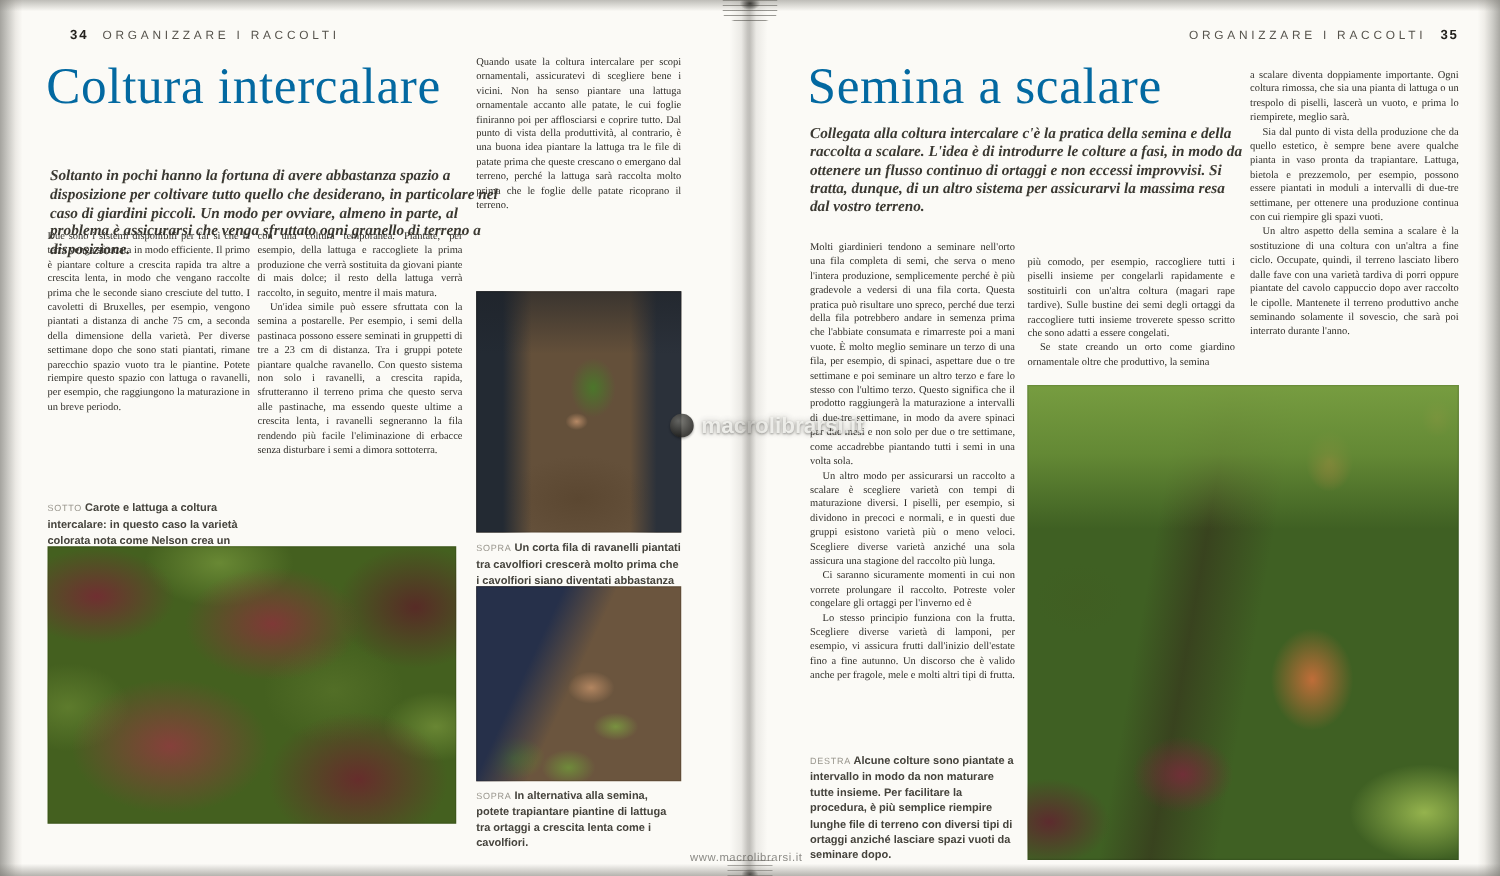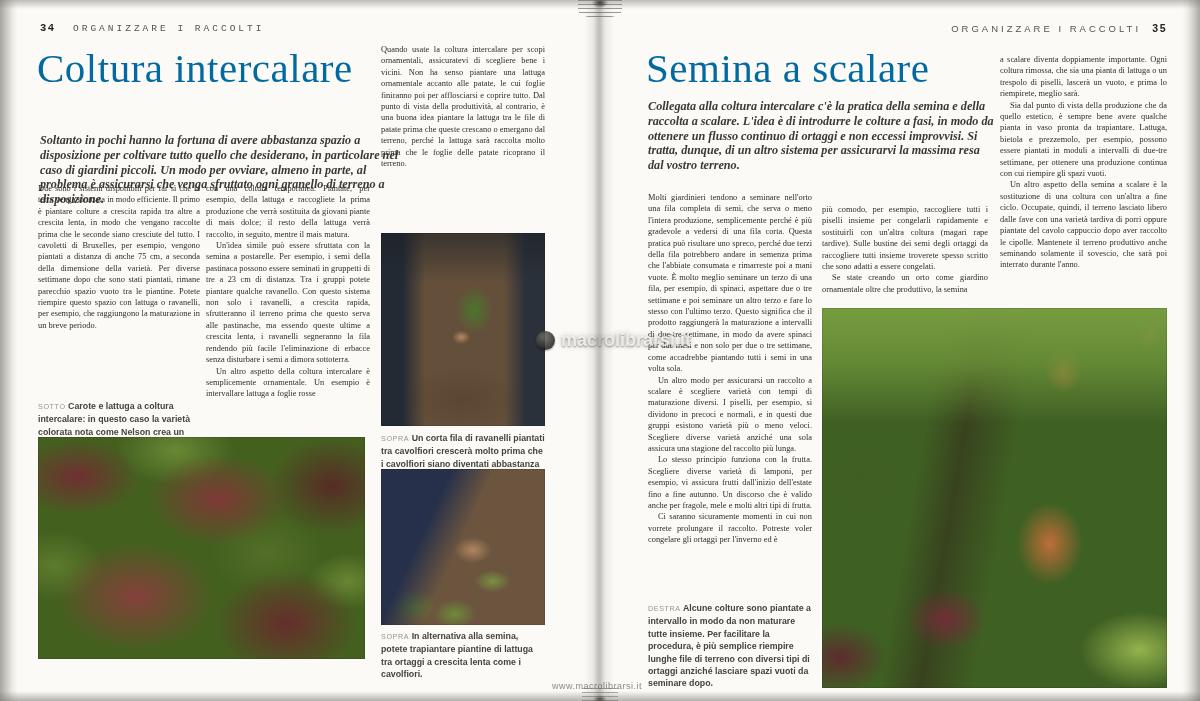--- a/index.html
+++ b/index.html
@@ -91,21 +91,21 @@
   .wm-text{font-family:"Liberation Sans", sans-serif;font-weight:bold;font-size:18px;
     color:rgba(242,242,238,.92);text-shadow:0 1px 2px rgba(40,40,36,.55), 0 0 6px rgba(60,60,56,.35);}
   .wm-url{font-family:"Liberation Sans", sans-serif;font-size:9px;letter-spacing:.5px;color:#8b8a85;}
 </style>
 </head>
 <body>
 
 <div class="scan">
 
   <div>
-    <div class="kicker abs" style="left:40px;top:22px;font-family:Liberation Mono, monospace;">
+    <div class="kicker abs" style="left:56px;top:22px;">
       <b>34</b>&nbsp;
       <span>ORGANIZZARE I RACCOLTI</span>
     </div>
 
     <div class="title abs" style="left:37px;top:44px;">Coltura intercalare</div>
 
     <div class="intro abs" style="left:40px;top:99px;width:368px;margin-top:34px;">Soltanto in pochi hanno la fortuna di avere abbastanza spazio a disposizione per coltivare tutto quello che desiderano, in particolare nel caso di giardini piccoli. Un modo per ovviare, almeno in parte, al problema è assicurarsi che venga sfruttato ogni granello di terreno a disposizione.</div>
 
     <div class="body abs" style="left:38px;top:183px;width:162px;">
       <p>Due sono i sistemi disponibili per far sì che la terra venga sfruttata in modo efficiente. Il primo è piantare colture a crescita rapida tra altre a crescita lenta, in modo che vengano raccolte prima che le seconde siano cresciute del tutto. I cavoletti di Bruxelles, per esempio, vengono piantati a distanza di anche 75 cm, a seconda della dimensione della varietà. Per diverse settimane dopo che sono stati piantati, rimane parecchio spazio vuoto tra le piantine. Potete riempire questo spazio con lattuga o ravanelli, per esempio, che raggiungono la maturazione in un breve periodo.</p>
@@ -114,21 +114,20 @@
     <div class="caption abs" style="left:38px;top:400px;width:160px;">
       <span class="cap-tag">SOTTO</span>
       <span>Carote e lattuga a coltura intercalare: in questo caso la varietà colorata nota come Nelson crea un simpatico effetto ornamentale.</span>
     </div>
 
     <div class="photo photo-carrots abs" style="left:38px;top:437px;width:327px;height:222px;"></div>
 
     <div class="body abs" style="left:206px;top:183px;width:164px;">
       <p>con una coltura temporanea. Piantate, per esempio, della lattuga e raccogliete la prima produzione che verrà sostituita da giovani piante di mais dolce; il resto della lattuga verrà raccolto, in seguito, mentre il mais matura.</p>
       <p>Un'idea simile può essere sfruttata con la semina a postarelle. Per esempio, i semi della pastinaca possono essere seminati in gruppetti di tre a 23 cm di distanza. Tra i gruppi potete piantare qualche ravanello. Con questo sistema non solo i ravanelli, a crescita rapida, sfrutteranno il terreno prima che questo serva alle pastinache, ma essendo queste ultime a crescita lenta, i ravanelli segneranno la fila rendendo più facile l'eliminazione di erbacce senza disturbare i semi a dimora sottoterra.</p>
-      <p>Un altro aspetto della coltura intercalare è semplicemente ornamentale. Un esempio è intervallare lattuga a foglie rosse</p>
     </div>
 
     <div class="body abs" style="left:381px;top:44px;width:164px;">
       <p>Quando usate la coltura intercalare per scopi ornamentali, assicuratevi di scegliere bene i vicini. Non ha senso piantare una lattuga ornamentale accanto alle patate, le cui foglie finiranno poi per afflosciarsi e coprire tutto. Dal punto di vista della produttività, al contrario, è una buona idea piantare la lattuga tra le file di patate prima che queste crescano o emergano dal terreno, perché la lattuga sarà raccolta molto prima che le foglie delle patate ricoprano il terreno.</p>
     </div>
 
     <div class="photo photo-planting abs" style="left:381px;top:233px;width:164px;height:193px;"></div>
 
     <div class="caption abs" style="left:381px;top:432px;width:164px;">
       <span class="cap-tag">SOPRA</span>
@@ -149,22 +148,22 @@
       <b>35</b>
     </div>
 
     <div class="title abs" style="left:646px;top:44px;">Semina a scalare</div>
 
     <div class="intro abs" style="left:648px;top:99px;width:346px;">Collegata alla coltura intercalare c'è la pratica della semina e della raccolta a scalare. L'idea è di introdurre le colture a fasi, in modo da ottenere un flusso continuo di ortaggi e non eccessi improvvisi. Si tratta, dunque, di un altro sistema per assicurarvi la massima resa dal vostro terreno.</div>
 
     <div class="body abs" style="left:648px;top:192px;width:164px;">
       <p>Molti giardinieri tendono a seminare nell'orto una fila completa di semi, che serva o meno l'intera produzione, semplicemente perché è più gradevole a vedersi di una fila corta. Questa pratica può risultare uno spreco, perché due terzi della fila potrebbero andare in semenza prima che l'abbiate consumata e rimarreste poi a mani vuote. È molto meglio seminare un terzo di una fila, per esempio, di spinaci, aspettare due o tre settimane e poi seminare un altro terzo e fare lo stesso con l'ultimo terzo. Questo significa che il prodotto raggiungerà la maturazione a intervalli di due-tre settimane, in modo da avere spinaci per due mesi e non solo per due o tre settimane, come accadrebbe piantando tutti i semi in una volta sola.</p>
       <p>Un altro modo per assicurarsi un raccolto a scalare è scegliere varietà con tempi di maturazione diversi. I piselli, per esempio, si dividono in precoci e normali, e in questi due gruppi esistono varietà più o meno veloci. Scegliere diverse varietà anziché una sola assicura una stagione del raccolto più lunga.</p>
+      <p>Ci saranno sicuramente momenti in cui non vorrete prolungare il raccolto. Potreste voler congelare gli ortaggi per l'inverno ed è</p>
       <p>Lo stesso principio funziona con la frutta. Scegliere diverse varietà di lamponi, per esempio, vi assicura frutti dall'inizio dell'estate fino a fine autunno. Un discorso che è valido anche per fragole, mele e molti altri tipi di frutta.</p>
-      <p>Ci saranno sicuramente momenti in cui non vorrete prolungare il raccolto. Potreste voler congelare gli ortaggi per l'inverno ed è</p>
     </div>
 
     <div class="caption abs" style="left:648px;top:602px;width:166px;">
       <span class="cap-tag">DESTRA</span>
       <span>Alcune colture sono piantate a intervallo in modo da non maturare tutte insieme. Per facilitare la procedura, è più semplice riempire lunghe file di terreno con diversi tipi di ortaggi anziché lasciare spazi vuoti da seminare dopo.</span>
     </div>
 
     <div class="body abs" style="left:822px;top:204px;width:166px;">
       <p>più comodo, per esempio, raccogliere tutti i piselli insieme per congelarli rapidamente e sostituirli con un'altra coltura (magari rape tardive). Sulle bustine dei semi degli ortaggi da raccogliere tutti insieme troverete spesso scritto che sono adatti a essere congelati.</p>
       <p>Se state creando un orto come giardino ornamentale oltre che produttivo, la semina</p>

